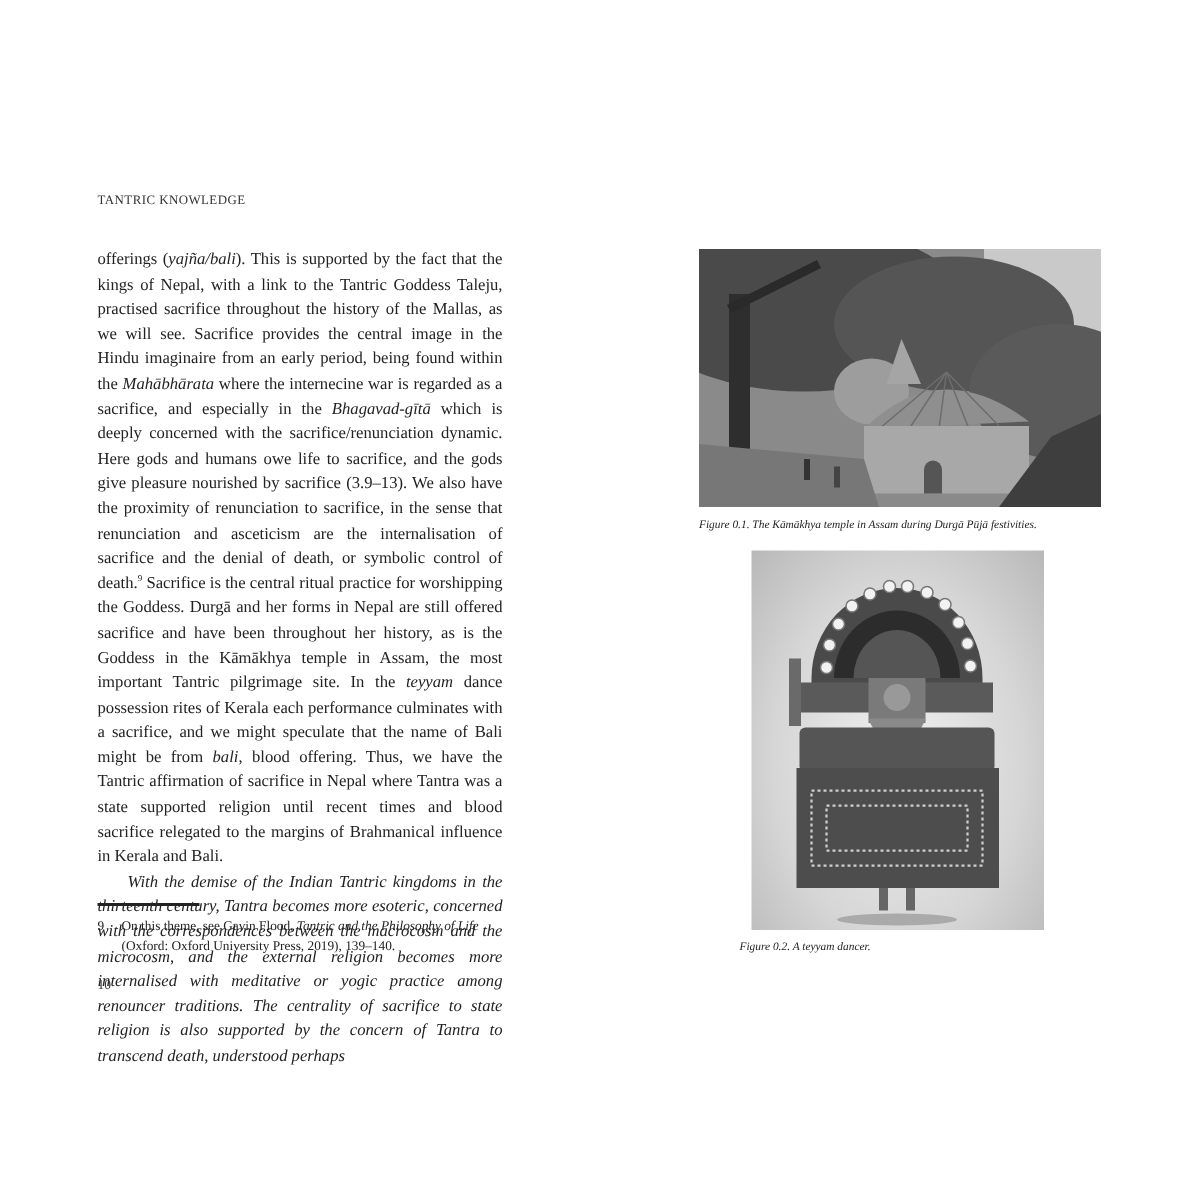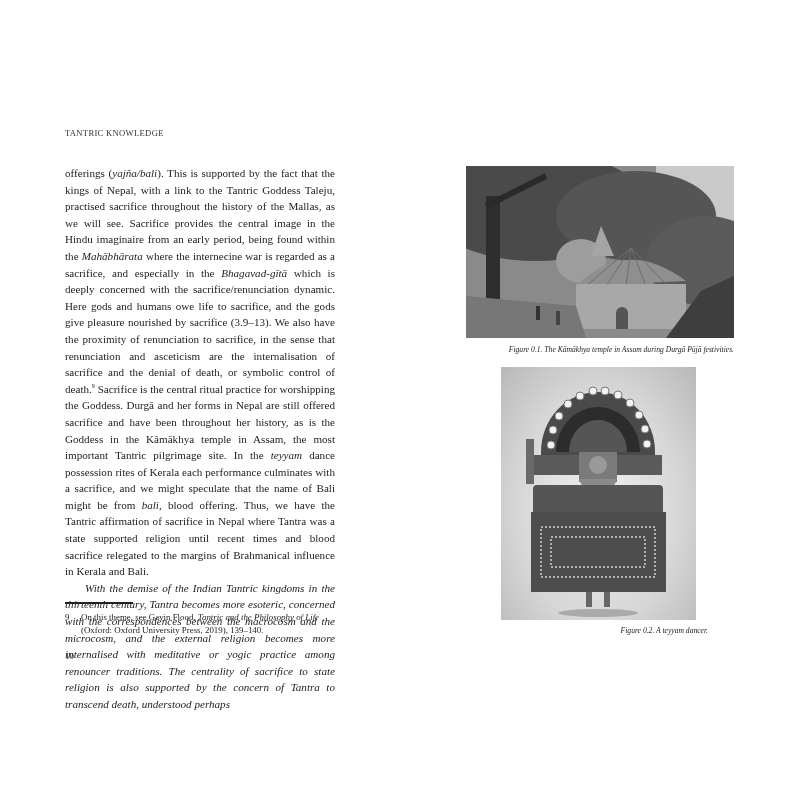--- a/index.html
+++ b/index.html
@@ -20,23 +20,23 @@
     .fn-num { position: absolute; left: 0; top: 0; }
     .fn-text { margin-left: 16px; display: block; }
     .page-num { position: absolute; left: 65px; top: 651px; font-size: 9px; color: #333; }
 
     .figure1 { position: absolute; left: 466px; top: 166px; width: 268px; height: 172px;
                background: #6b6b6b; overflow: hidden; }
     .figure2 { position: absolute; left: 501px; top: 367px; width: 195px; height: 253px;
                background: radial-gradient(ellipse at 50% 55%, #f0f0f0 0%, #d6d6d6 60%, #b8b8b8 100%);
                overflow: hidden; }
     .caption { position: absolute; font-size: 7.6px; font-style: italic; color: #222;
-               text-align: right; white-space: nowrap; }
+               text-align: left; white-space: nowrap; }
     .cap1 { left: 466px; top: 345px; width: 268px; }
-    .cap2 { left: 513px; top: 626px; width: 195px; }
+    .cap2 { left: 493px; top: 626px; width: 195px; }
   </style>
 </head>
 <body>
 
 <div>
   <div class="running-head">TANTRIC KNOWLEDGE</div>
 
   <div class="body-text">
     <p>offerings (<i>yajña/bali</i>). This is supported by the fact that the kings of Nepal, with a link to the Tantric Goddess Taleju, practised sacrifice throughout the history of the Mallas, as we will see. Sacrifice provides the central image in the Hindu imaginaire from an early period, being found within the <i>Mahābhārata</i> where the internecine war is regarded as a sacrifice, and especially in the <i>Bhagavad-gītā</i> which is deeply concerned with the sacrifice/renunciation dynamic. Here gods and humans owe life to sacrifice, and the gods give pleasure nourished by sacrifice (3.9–13). We also have the proximity of renunciation to sacrifice, in the sense that renunciation and asceticism are the internalisation of sacrifice and the denial of death, or symbolic control of death.<sup>9</sup> Sacrifice is the central ritual practice for worshipping the Goddess. Durgā and her forms in Nepal are still offered sacrifice and have been throughout her history, as is the Goddess in the Kāmākhya temple in Assam, the most important Tantric pilgrimage site. In the <i>teyyam</i> dance possession rites of Kerala each performance culminates with a sacrifice, and we might speculate that the name of Bali might be from <i>bali</i>, blood offering. Thus, we have the Tantric affirmation of sacrifice in Nepal where Tantra was a state supported religion until recent times and blood sacrifice relegated to the margins of Brahmanical influence in Kerala and Bali.</p>
     <p class="indent">With the demise of the Indian Tantric kingdoms in the thirteenth century, Tantra becomes more esoteric, concerned with the correspondences between the macrocosm and the microcosm, and the external religion becomes more internalised with meditative or yogic practice among renouncer traditions. The centrality of sacrifice to state religion is also supported by the concern of Tantra to transcend death, understood perhaps</p>

